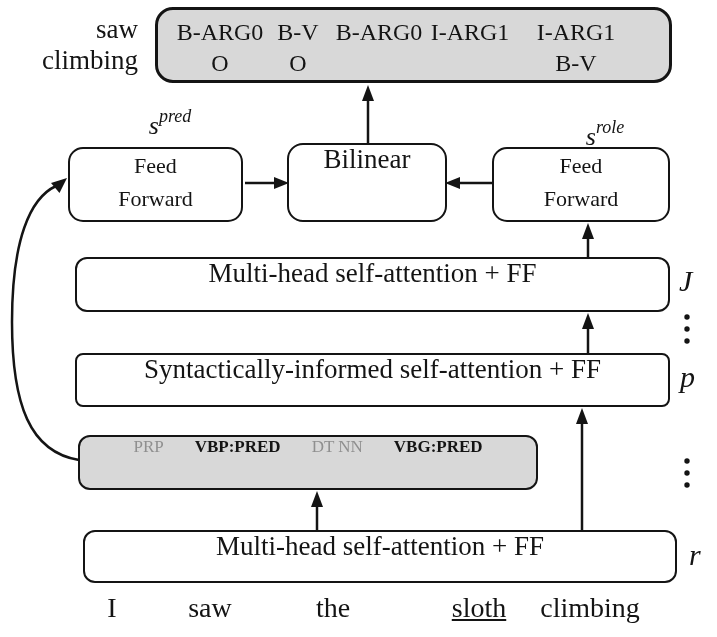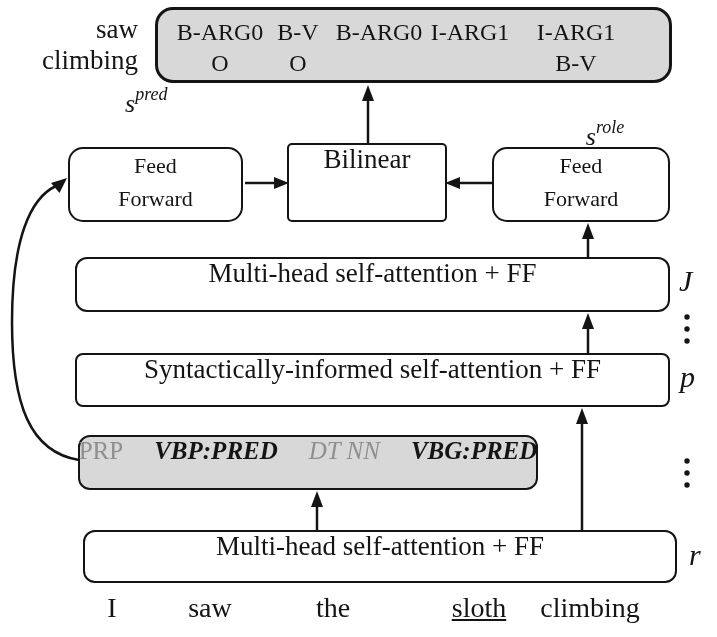--- a/index.html
+++ b/index.html
@@ -20,24 +20,24 @@
     text-align:center; font-size:24px; line-height:31px; white-space:nowrap;
   }
   
   .out-word { position:absolute; width:120px; text-align:right; font-size:27px; line-height:30px; }
   
   .score-label { position:absolute; font-size:26px; font-style:italic; }
   .score-label sup { font-size:18px; font-style:italic; position:relative; top:-2px; }
   
   .depth-letter { position:absolute; font-size:30px; font-style:italic; }
   
-  .pos-seg { white-space:nowrap; font-size:25px; }
+  .pos-seg { white-space:nowrap; font-size:17px; }
   .pos-muted { color:#8f8f8f; }
   .pos-bold { font-weight:bold; }
-  .pos-gap { margin-left:27px;font-style:italic; }
+  .pos-gap { margin-left:27px; }
   
   .token { position:absolute; top:592px; transform:translateX(-50%); font-size:28px; white-space:nowrap; }
   .ff-lines { font-size:22px; line-height:33px; }
   svg.wires { position:absolute; left:0; top:0; width:717px; height:637px; }
 </style>
 </head>
 <body>
 
 <div class="stage">
 
@@ -93,31 +93,31 @@
       <div class="srl-col" style="left:312px;">
         <div>I-ARG1</div>
       </div>
       <div class="srl-col" style="left:418px;">
         <div>I-ARG1</div>
         <div>B-V</div>
       </div>
     </div>
   </div>
 
-  <div class="score-label" style="left:125px; top:86px; width:90px; text-align:left;"><span>s</span><sup>pred</sup></div>
+  <div class="score-label" style="left:125px; top:108px; width:90px; text-align:center;"><span>s</span><sup>pred</sup></div>
   <div class="score-label" style="left:560px; top:102px; width:90px; text-align:center;margin-top:17px;"><span>s</span><sup>role</sup></div>
 
   <div class="box" style="left:68px; top:147px; width:175px; height:75px; border-radius:15px;">
     <div class="ff-lines">
       <div>Feed</div>
       <div>Forward</div>
     </div>
   </div>
 
-  <div class="box" style="left:287px; top:143px; width:160px; height:79px; border-radius:5px;">
+  <div class="box" style="left:287px; top:143px; width:160px; height:79px; border-radius:16px;">
     <div class="label-serif">Bilinear</div>
   </div>
 
   <div class="box" style="left:492px; top:147px; width:178px; height:75px; border-radius:15px;">
     <div class="ff-lines">
       <div>Feed</div>
       <div>Forward</div>
     </div>
   </div>
 

